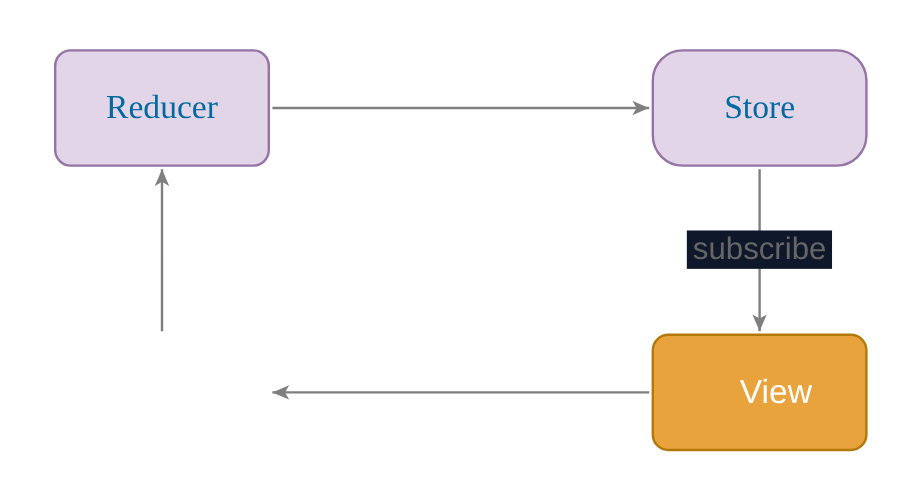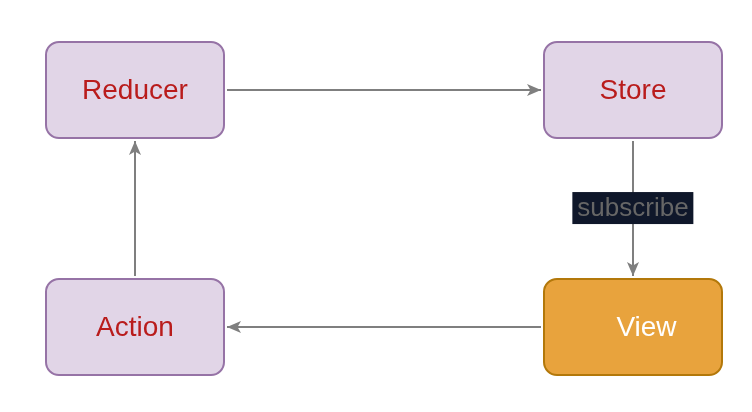--- a/index.html
+++ b/index.html
@@ -28,29 +28,30 @@
     display: flex;
     align-items: center;
     justify-content: center;
     font-size: 28px;
     line-height: 1;
     white-space: nowrap;
   }
   .node-purple {
     background: #E1D5E7;
     border-color: #9673A6;
-    color: #b91c1c;
+    color: #0369a1;
+    font-family: Liberation Serif, serif;
   }
   .node-orange {
     background: #E8A33D;
     border-color: #B3780A;
     color: #FFFFFF;
   }
   .node-reducer { left: 45px;  top: 41px;  }
-  .node-store   { left: 543px; top: 41px;  }
+  .node-store   { left: 543px; top: 41px; border-radius: 26px;  }
   .node-action  { left: 45px;  top: 278px; }
   .node-view    { left: 543px; top: 278px; padding-left: 27px; }
 
   .edge-label {
     position: absolute;
     transform: translate(-50%, -50%);
     background: #0f172a;
     color: #666666;
     font-size: 26px;
     line-height: 1.15;
@@ -82,23 +83,20 @@
   </svg>
 
   <div class="node node-purple node-reducer">
     <span>Reducer</span>
   </div>
 
   <div class="node node-purple node-store">
     <span>Store</span>
   </div>
 
-  <div class="node node-purple node-action">
-    <span>Action</span>
-  </div>
 
   <div class="node node-orange node-view">
     <span>View</span>
   </div>
 
   <div class="edge-label label-subscribe">subscribe</div>
 
 
 </div>
 

